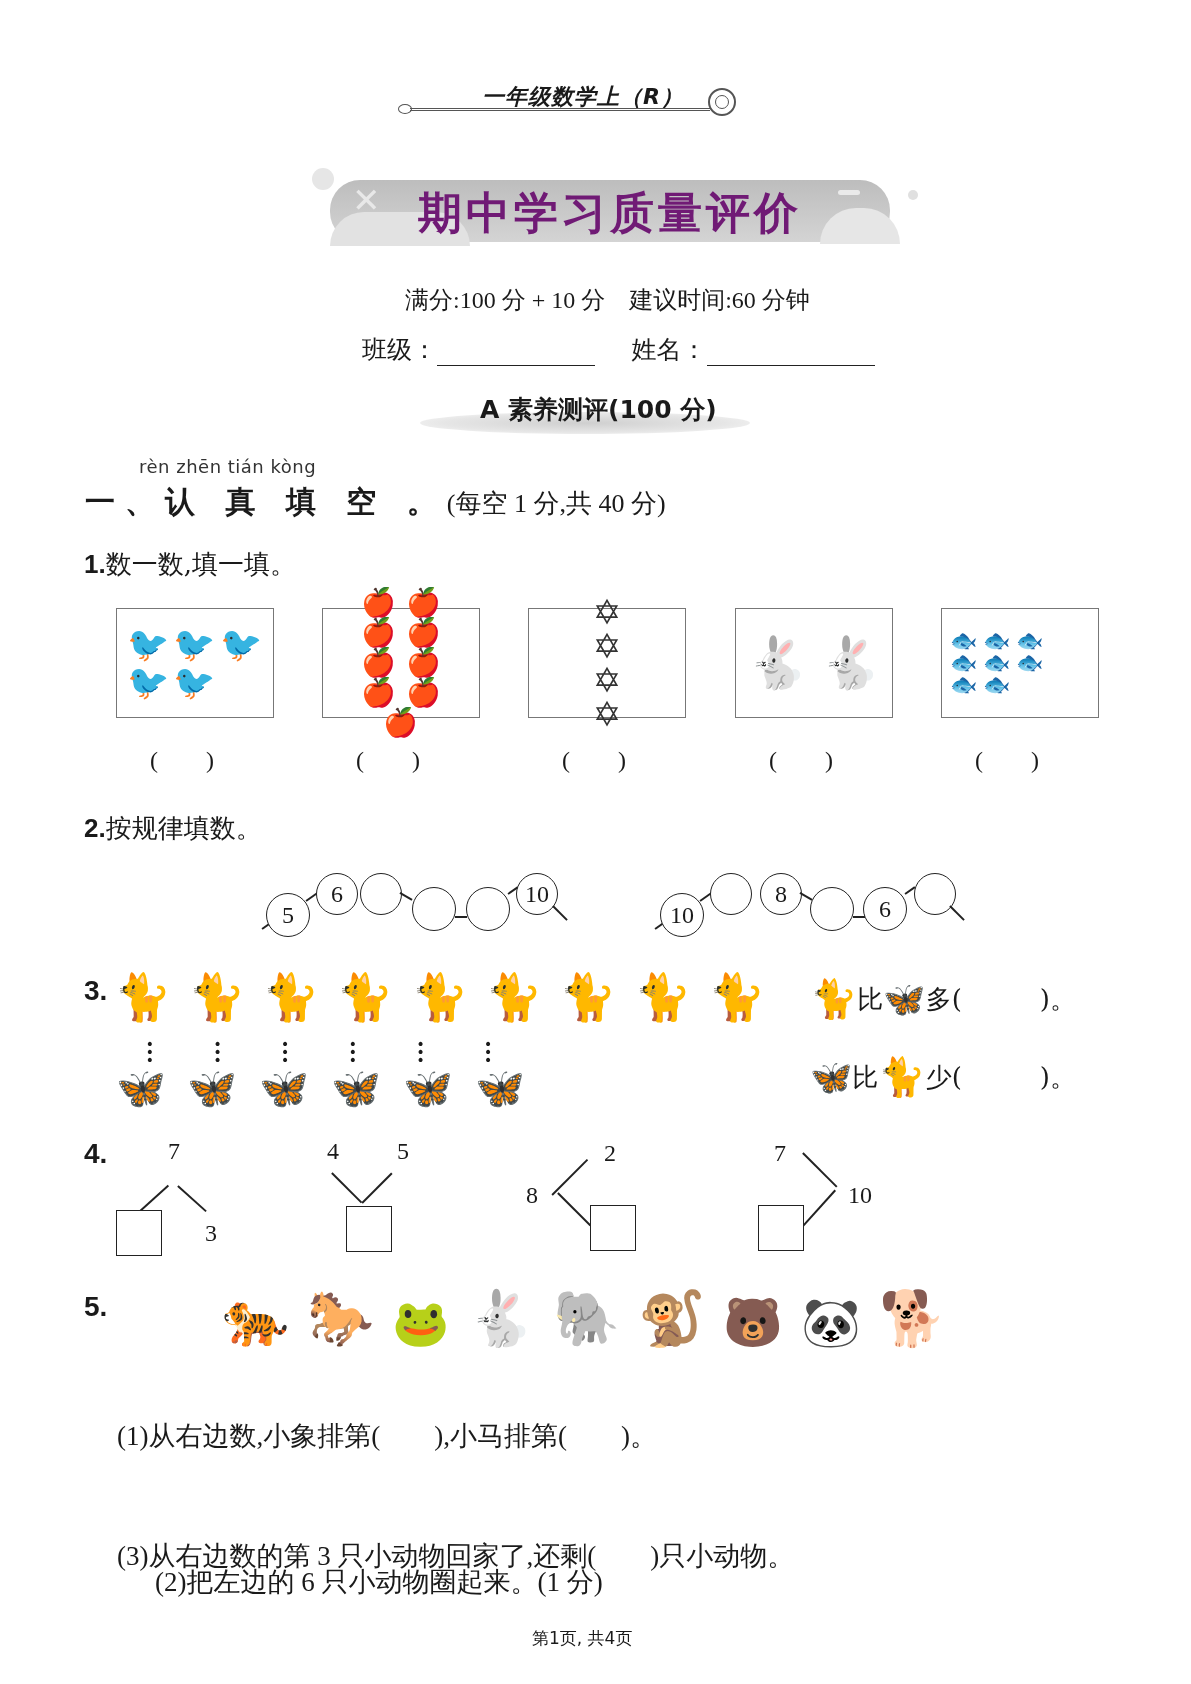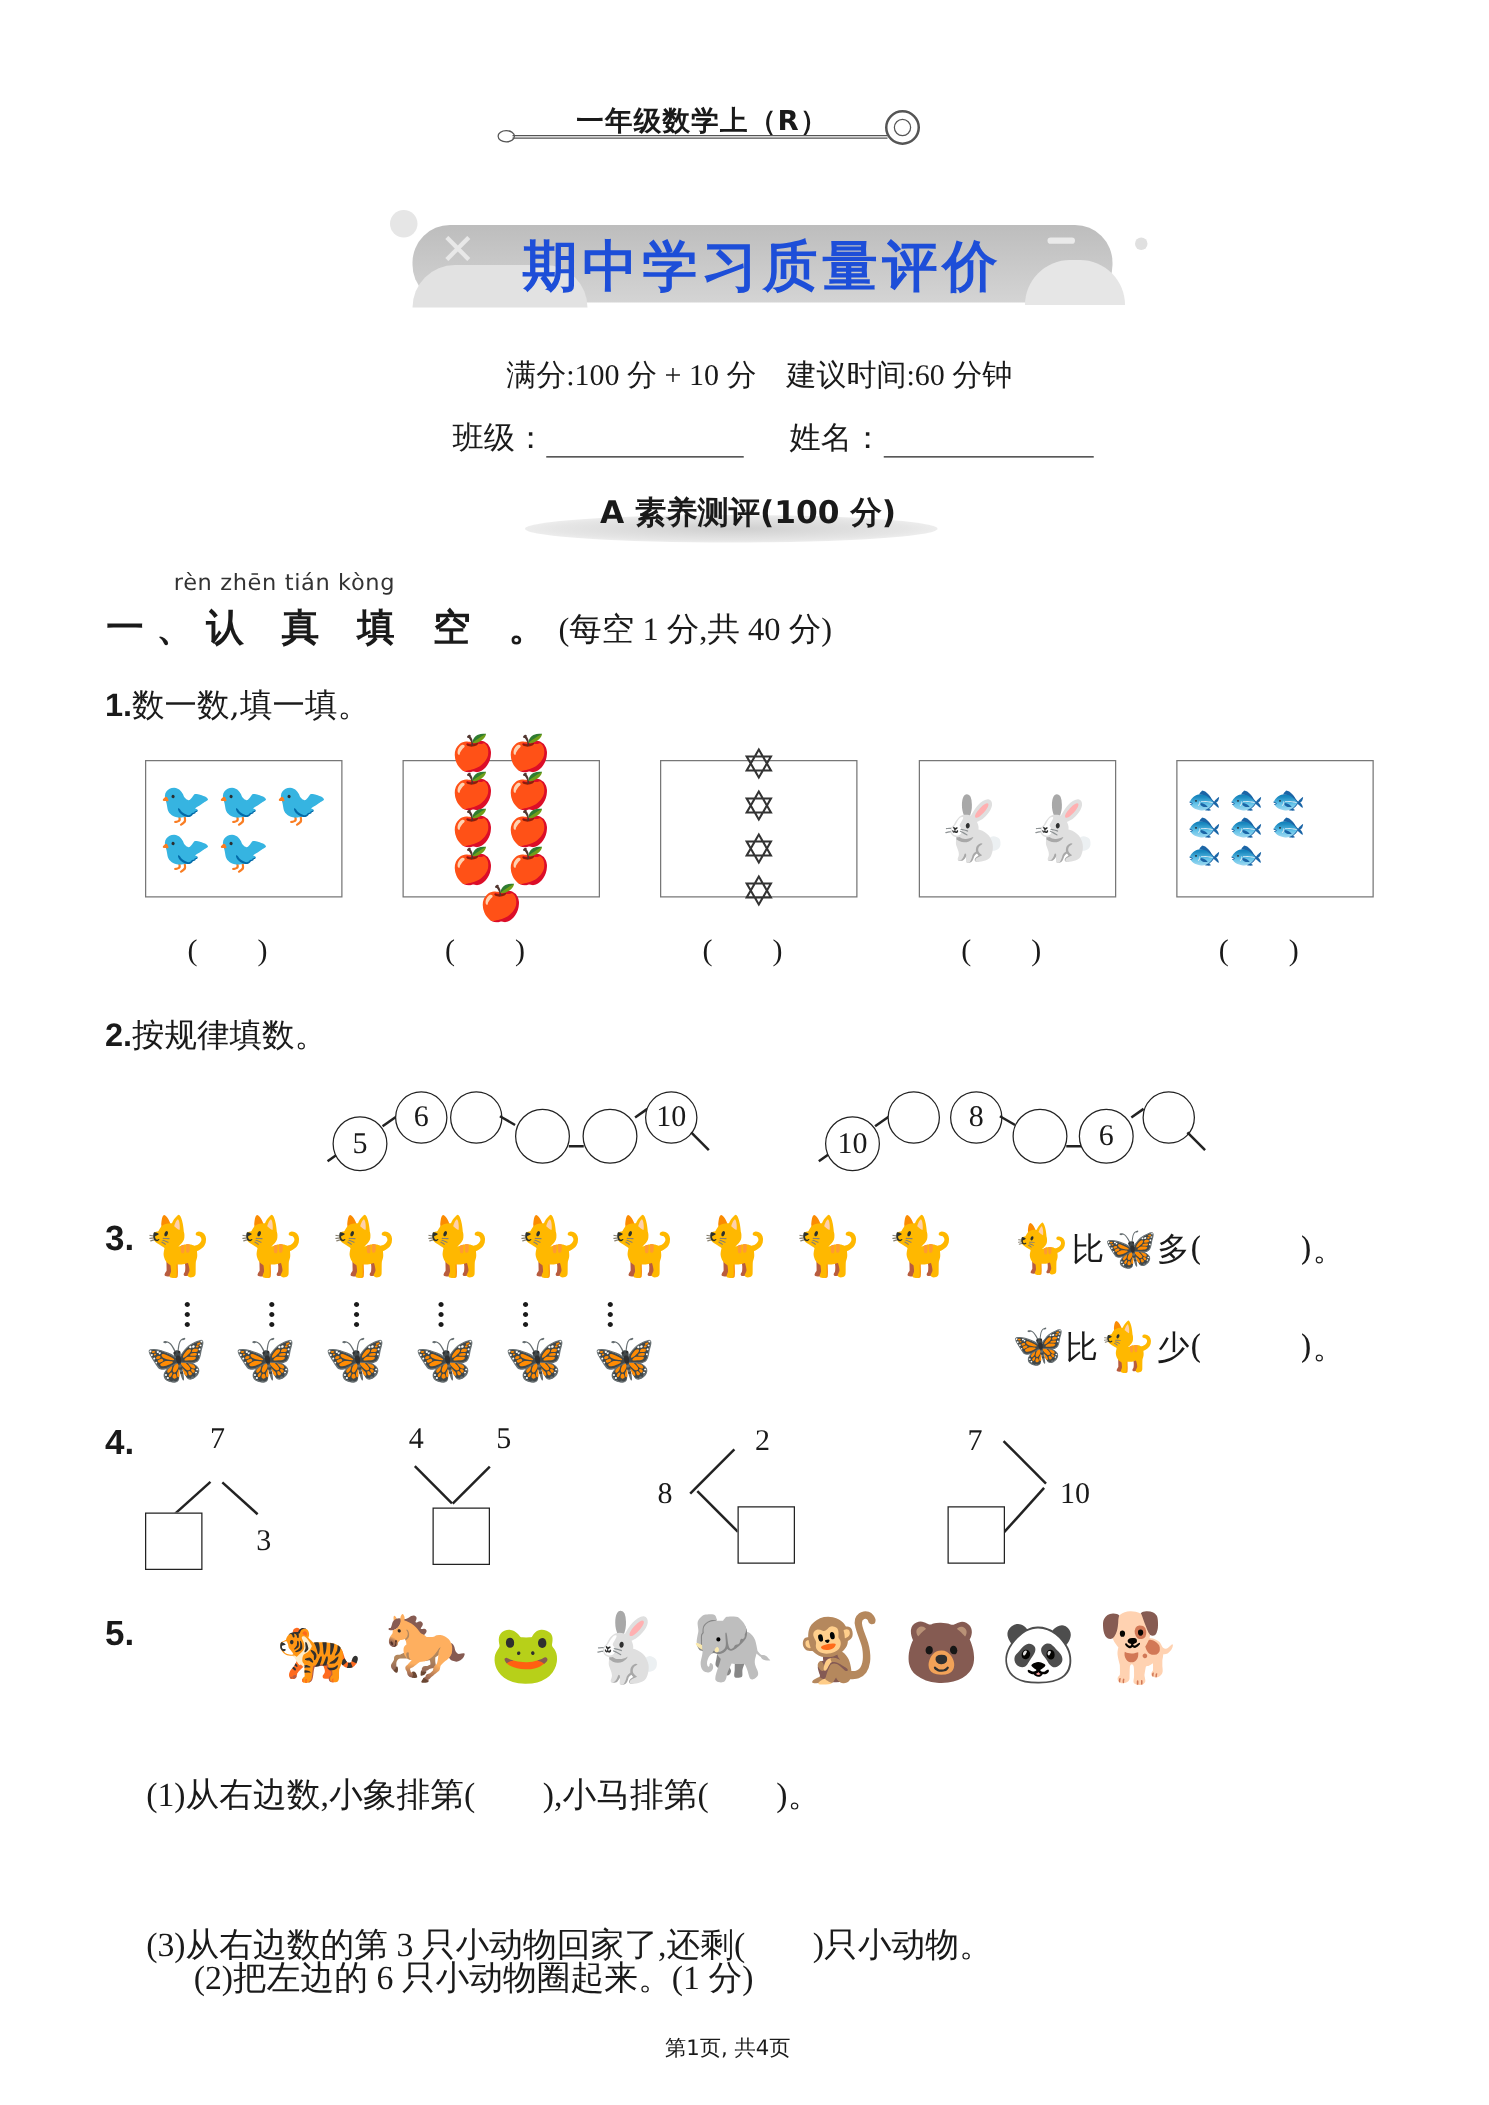--- a/index.html
+++ b/index.html
@@ -3,35 +3,35 @@
 <meta charset="utf-8">
 <style>
   * { box-sizing: border-box; margin: 0; padding: 0; }
   html, body { width: 1191px; height: 1684px; background: #ffffff; overflow: hidden; }
   body { position: relative; font-family: "DejaVu Serif", serif; color: #1a1a1a; }
   .abs { position: absolute; }
   .sans { font-family: "DejaVu Sans", "Liberation Sans", sans-serif; }
   .serif { font-family: "Liberation Serif", "DejaVu Serif", serif; }
 
   
-  .grade-title { left: 461px; top: 82px; font-size: 22px; font-weight: bold; letter-spacing: 1px; }
+  .grade-title { left: 482px; top: 82px; font-size: 22px; font-weight: bold; letter-spacing: 1px; font-style: italic; }
   .grade-rule { left: 410px; top: 108px; width: 300px; height: 3px; border-top: 1.5px solid #555; border-bottom: 1.5px solid #555; }
   .grade-curl-l { left: 398px; top: 104px; width: 14px; height: 10px; border: 1.5px solid #555; border-radius: 50%; }
   .grade-curl-r { left: 708px; top: 88px; width: 28px; height: 28px; border: 2px solid #555; border-radius: 50%; }
   .grade-curl-r2 { left: 715px; top: 95px; width: 14px; height: 14px; border: 1.5px solid #555; border-radius: 50%; }
 
   
   .banner { left: 330px; top: 180px; width: 560px; height: 62px; background: linear-gradient(#bdbdbd, #d4d4d4); border-radius: 30px; }
   .banner-cloud-l { left: 330px; top: 212px; width: 140px; height: 34px; background: #e2e2e2; border-radius: 40px 40px 0 0; }
   .banner-cloud-r { left: 820px; top: 208px; width: 80px; height: 36px; background: #e6e6e6; border-radius: 40px 40px 0 0; }
   .banner-dot1 { left: 312px; top: 168px; width: 22px; height: 22px; background: #e6e6e6; border-radius: 50%; }
   .banner-dot2 { left: 908px; top: 190px; width: 10px; height: 10px; background: #e0e0e0; border-radius: 50%; }
   .banner-x { left: 352px; top: 180px; font-size: 34px; color: #e8e8e8; font-weight: bold; font-family: "DejaVu Sans", sans-serif; }
   .banner-dash { left: 838px; top: 190px; width: 22px; height: 5px; background: #eaeaea; border-radius: 3px; }
-  .banner-title { left: 330px; top: 184px; width: 560px; text-align: center; font-size: 44px; font-weight: 900; letter-spacing: 4px; color: #1d4ed8; font-family: "DejaVu Serif", serif; }
+  .banner-title { left: 330px; top: 184px; width: 560px; text-align: center; font-size: 44px; font-weight: 900; letter-spacing: 4px; color: #701a75; font-family: "DejaVu Serif", serif; }
 
   .meta-line { left: 405px; top: 284px; font-size: 24px; }
   .class-line { left: 362px; top: 333px; font-size: 25px; }
   .fill-line { display: inline-block; border-bottom: 1.5px solid #222; height: 26px; vertical-align: bottom; }
 
   .section-a-bg { left: 420px; top: 412px; width: 330px; height: 22px; background: radial-gradient(ellipse at center, #cfcfcf 0%, #e6e6e6 60%, rgba(255,255,255,0) 100%); border-radius: 50%; }
   .section-a { left: 480px; top: 393px; font-size: 25px; font-weight: bold; }
 
   .pinyin { left: 139px; top: 456px; font-size: 18px; color: #333; letter-spacing: 0.5px; }
   .part1 { left: 85px; top: 482px; font-size: 30px; }

